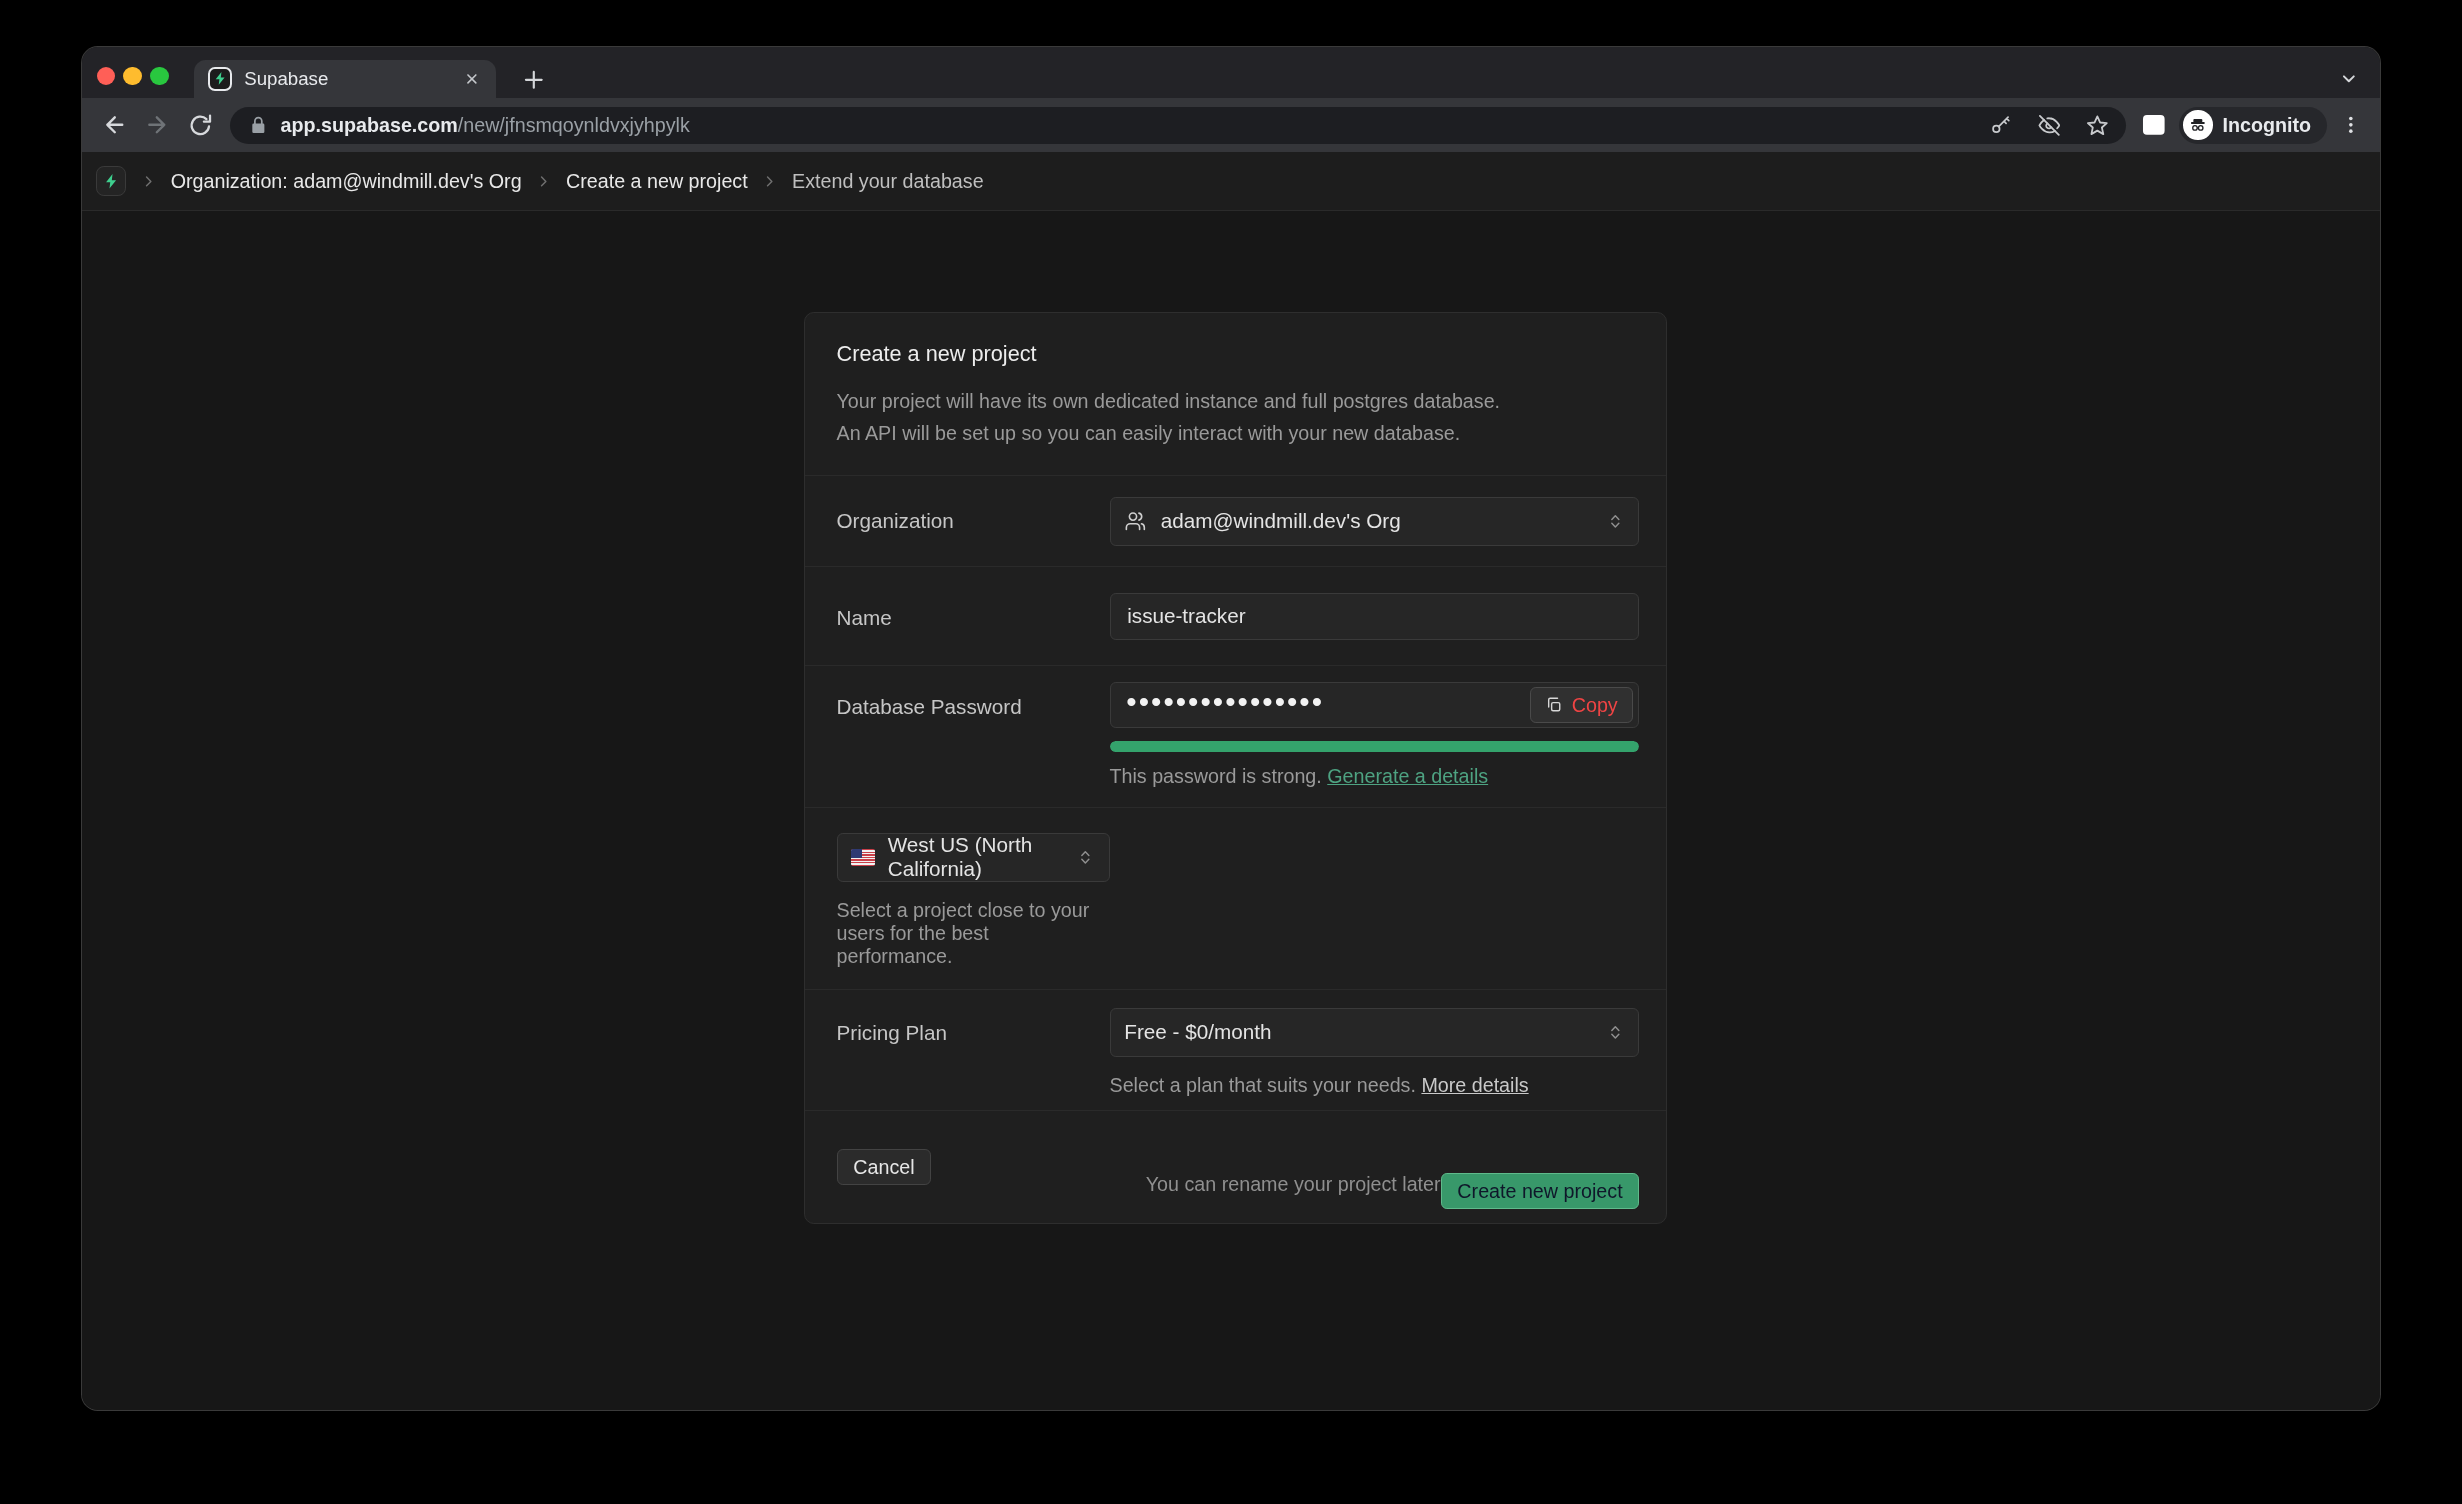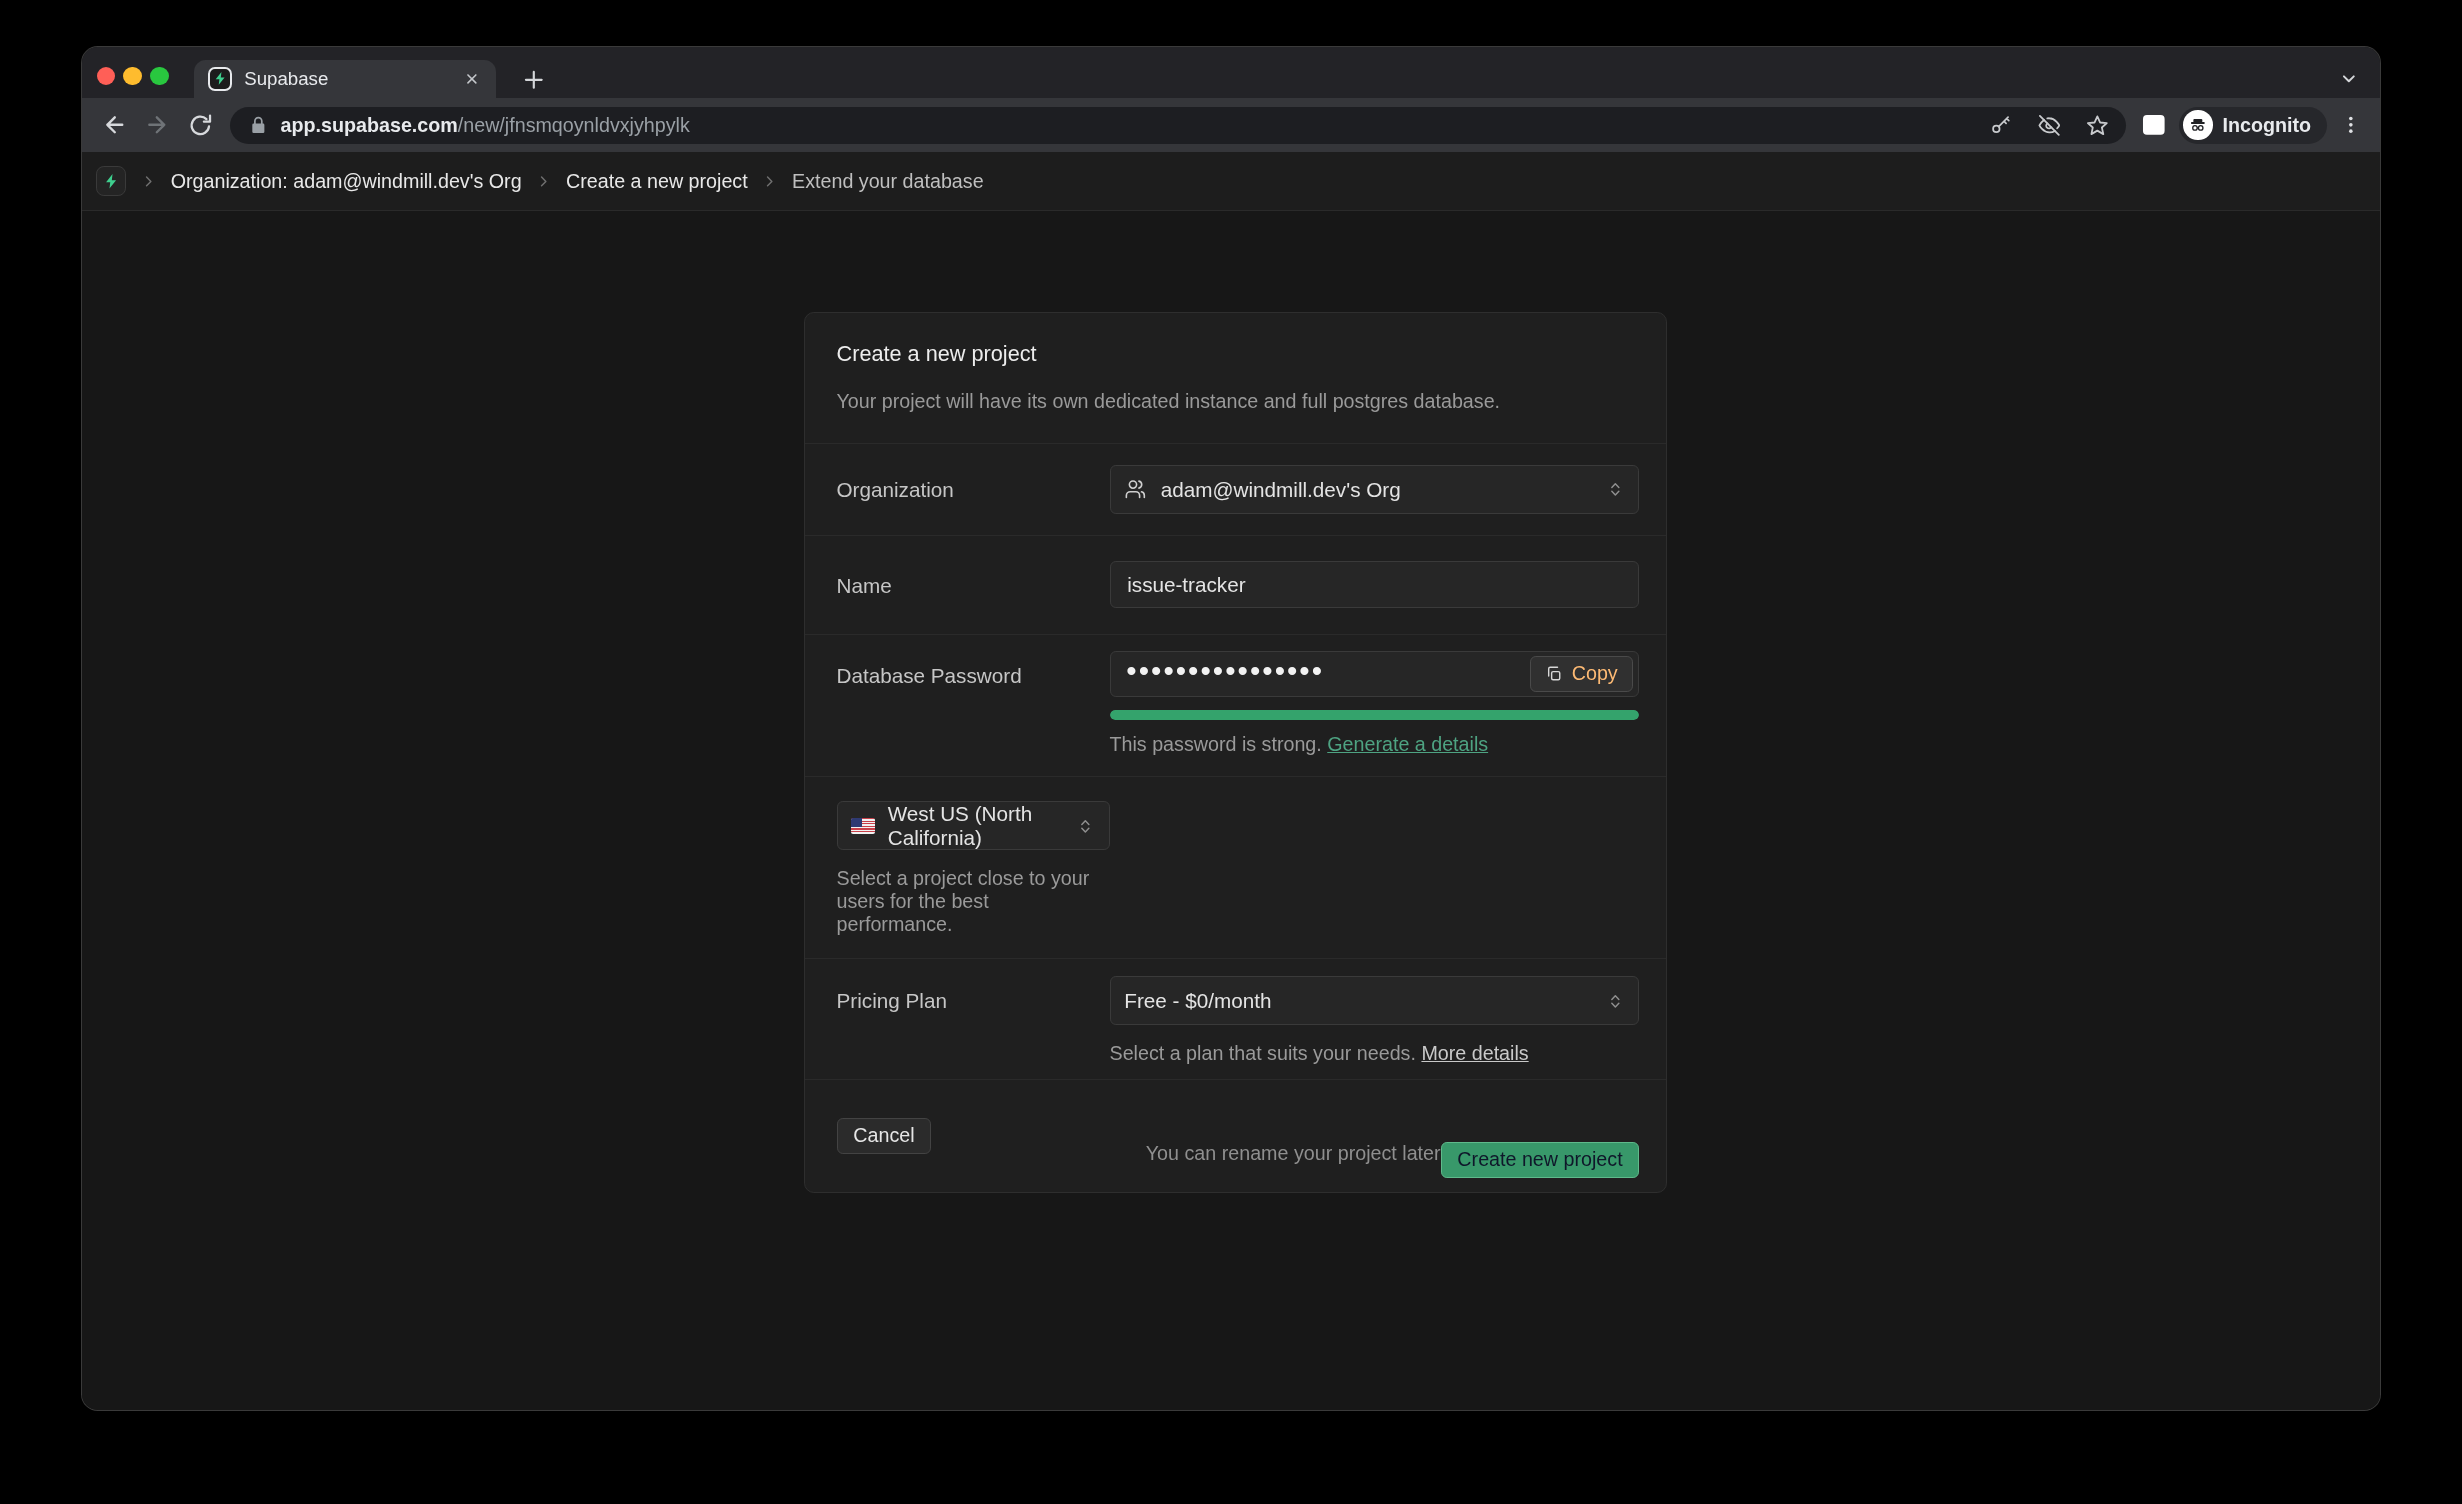--- a/index.html
+++ b/index.html
@@ -58,21 +58,21 @@
   .select, .text-input { height:49px; background:#262626; border:1px solid #3a3a3a; border-radius:5.9px; display:flex; align-items:center; padding:0 13.8px; }
   .select-text, .input-text { font-size:20.7px; color:#e4e4e4; }
   .select .dbl-chev { margin-left:auto; color:#8f8f8f; display:flex; }
 
   .row-name { padding-top:25.6px; padding-bottom:25.6px; }
   .text-input { height:47px; padding:0 16.7px; }
 
   .row-password { padding-top:15.8px; padding-bottom:19.7px; }
   .pwd-field { height:46px; background:#262626; border:1px solid #3a3a3a; border-radius:5.9px; display:flex; align-items:center; padding:0 5.9px 0 15.8px; }
   .pwd-dots { font-size:29.6px; letter-spacing:2px; color:#f2f2f2; line-height:1; transform:translateY(-3px); }
-  .copy-btn { margin-left:auto; height:36px; display:flex; align-items:center; gap:8.9px; padding:0 13.8px; background:#303030; border:1px solid #4a4a4a; border-radius:5.9px; color:#fdba74; font-size:19.7px; }
+  .copy-btn { margin-left:auto; height:36px; display:flex; align-items:center; gap:8.9px; padding:0 13.8px; background:#303030; border:1px solid #4a4a4a; border-radius:5.9px; color:#ef4444; font-size:19.7px; }
   .strength-track { margin-top:12.8px; height:10.8px; border-radius:5.9px; background:#2a2a2a; overflow:hidden; }
   .strength-fill { height:100%; width:100%; background:#34a36c; border-radius:5.9px; }
   .helper { margin-top:12.8px; font-size:19.7px; color:#9a9a9a; }
   .link-green { color:#4ea382; text-decoration:underline; }
   .link-gray { color:#c9c9c9; text-decoration:underline; }
 
   .row-region { padding-top:24.6px; padding-bottom:21.7px; }
   .row-region .helper { margin-top:16.7px; }
   .flag { position:relative; width:23.6px; height:16.7px; border-radius:2px; overflow:hidden; margin-right:12.8px; flex:none;
           background:repeating-linear-gradient(180deg, #c94049 0 1.3px, #f2f2f2 1.3px 2.6px); }
@@ -230,20 +230,21 @@
       <span class="crumb dim">Extend your database</span>
     </div>
 
     <div class="content">
       <div class="card">
 
         <div class="card-header">
           <div class="card-title">Create a new project</div>
           <div class="card-desc">
             <div>Your project will have its own dedicated instance and full postgres database.</div>
+            <div>An API will be set up so you can easily interact with your new database.</div>
           </div>
         </div>
 
         <div class="form-row">
           <div class="row-label">Organization</div>
           <div class="select">
             <span style="color:#cfcfcf; margin-right:13.8px;">
               <svg width="22.7" height="22.7" viewBox="0 0 24 24" fill="none" stroke="currentColor" stroke-width="1.7" stroke-linecap="round" stroke-linejoin="round">
                   <path d="M16.5 20.5v-2a4 4 0 0 0-4-4H6.5a4 4 0 0 0-4 4v2"></path>
                   <circle cx="9.5" cy="7" r="3.8"></circle>

